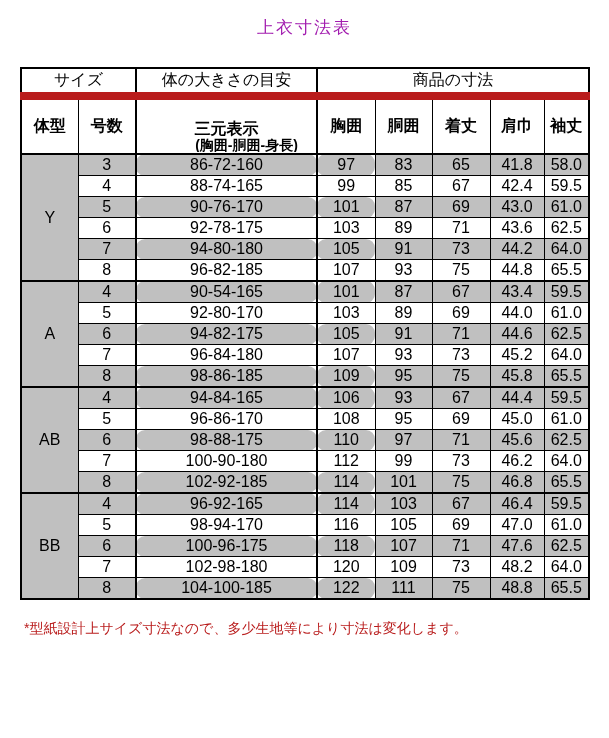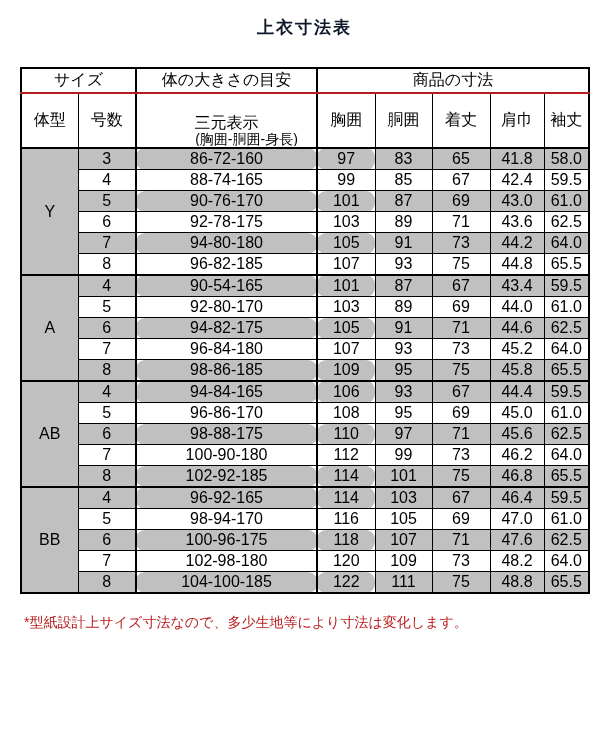--- a/index.html
+++ b/index.html
@@ -8,23 +8,23 @@
     width: 609px;
     height: 738px;
     background: #ffffff;
     font-family: "Liberation Sans", "DejaVu Sans", sans-serif;
     overflow: hidden;
   }
   .page-title {
     margin: 16px 0 0 0;
     text-align: center;
     font-size: 17px;
-    font-weight: bold;
+    font-weight: normal;
     letter-spacing: 2px;
-    color: #0f172a;
+    color: #a21caf;
   }
   table.size-table {
     border-collapse: collapse;
     table-layout: fixed;
     width: 568px;
     margin: 28px 0 0 20px;
     border: 2px solid #000000;
   }
   .size-table th, .size-table td {
     border: 1px solid #000000;
@@ -32,26 +32,27 @@
     vertical-align: middle;
     padding: 0;
     font-weight: normal;
     font-size: 16px;
     color: #000000;
     overflow: hidden;
     white-space: nowrap;
   }
   .size-table thead tr.group-row th {
     height: 23px;
-    border-bottom: 2px solid #b91c1c;
+    border-bottom: 8px solid #b91c1c;
     margin-top: 12px;
   }
   .size-table thead tr.col-row th {
     height: 46px;
     border-bottom: 2px solid #000000;
+    font-weight: bold;
   }
   .red-text { color: #cc0000; }
   .thick-left { border-left: 2px solid #000000 !important; border-radius: 9px; }
   .three-measure-line2 { font-size: 14px; line-height: 15px; padding-left: 40px; }
   .three-measure-line1 { line-height: 18px; margin-top: 20px; }
   .size-table tbody td {
     height: 20px;
     line-height: 20px;
   }
   .size-table tbody tr.shaded td { background: #c0c0c0; }

